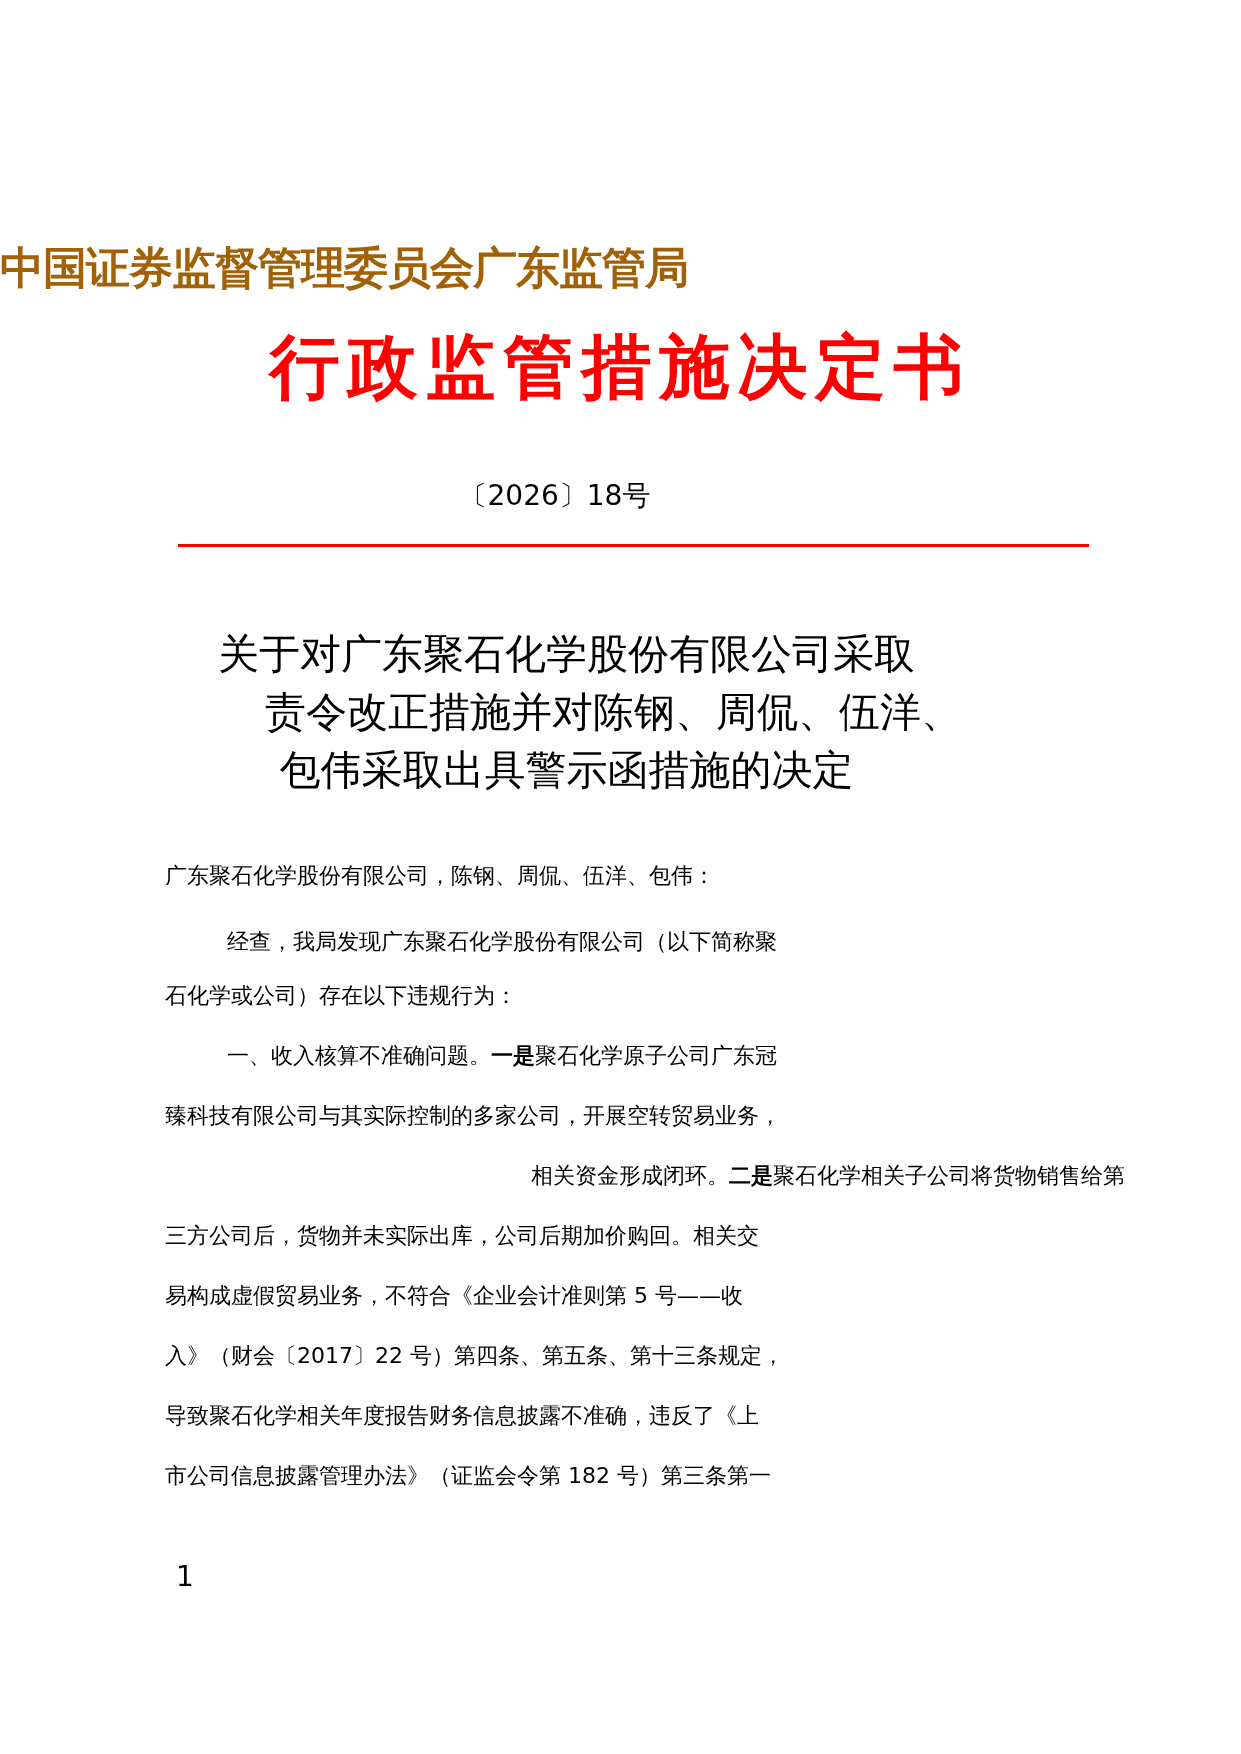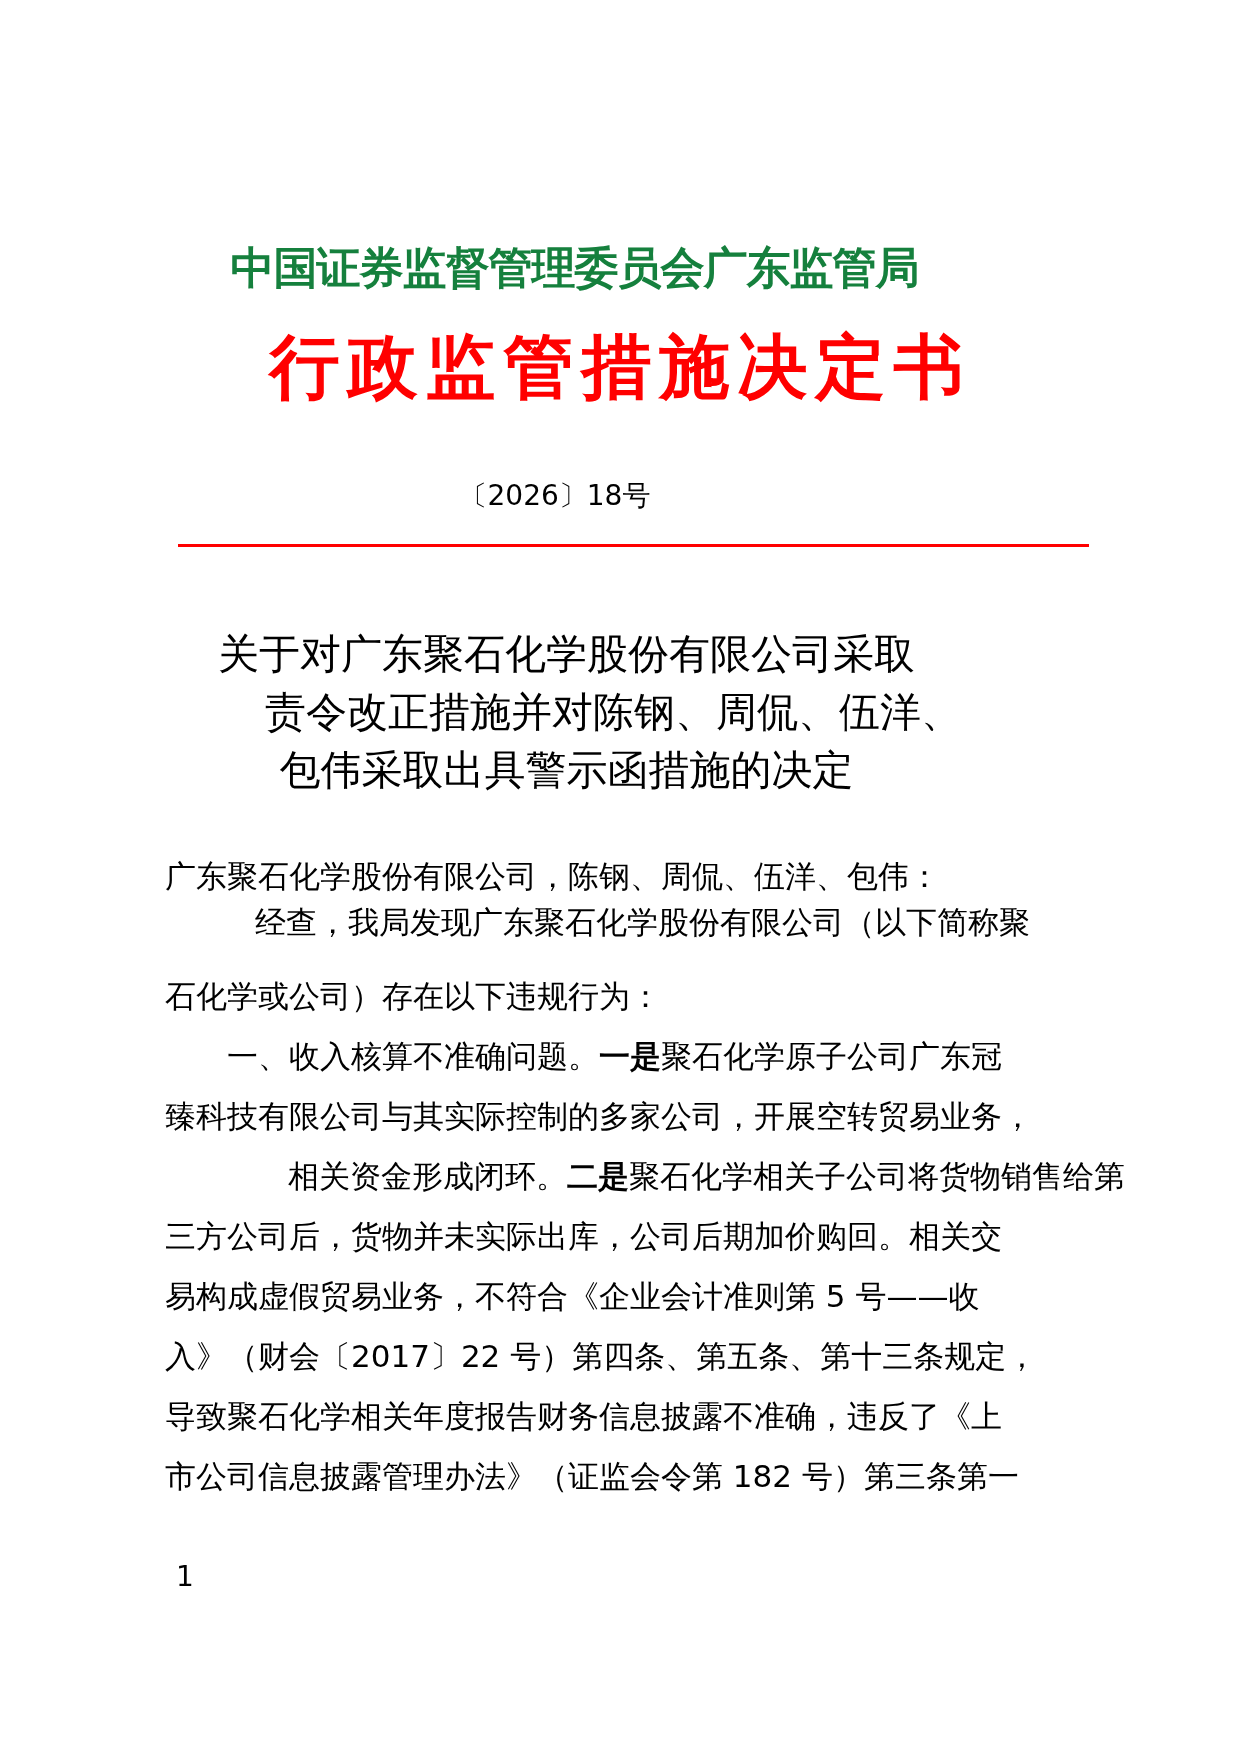--- a/index.html
+++ b/index.html
@@ -1,45 +1,45 @@
 <!DOCTYPE html>
 <html><head>
 <meta charset="utf-8">
 <style>
   html, body { margin: 0; padding: 0; background: #ffffff; }
   body { width: 1241px; height: 1754px; position: relative; overflow: hidden;
          font-family: "DejaVu Sans", "Liberation Sans", sans-serif; color: #000; }
   .abs { position: absolute; }
-  .agency { left: 0; width: 1149px; top: 238px; text-align: center;
-            font-size: 44px; font-weight: bold; color: #15803d; letter-spacing: -1px; line-height: 60px; }
+  .agency { left: 0; width: 1149px; top: 238px; 
+            font-size: 44px; font-weight: bold; color: #a16207; letter-spacing: -1px; line-height: 60px; }
   .doctype { left: 0; width: 1241px; top: 322px; text-align: center;
              font-size: 70px; font-weight: bold; color: #ff0000; letter-spacing: 8px; line-height: 90px; }
   .docno { left: 0; width: 1110px; top: 478px; text-align: center; font-size: 28px; line-height: 36px; }
   .redline { left: 178px; width: 911px; top: 544px; height: 3px; background: #ff0000; }
   .title { left: 0; width: 1133px; text-align: center; font-size: 41px; line-height: 58px; }
   .t1 { top: 625px; } .t2 { top: 683px; margin-left: 47px; } .t3 { top: 741px; }
-  .para { left: 165px; width: 960px; font-size: 31px; line-height: 60px; white-space: nowrap; }
+  .para { left: 165px; width: 960px; font-size: 22px; line-height: 60px; white-space: nowrap; }
   .b { font-weight: bold; }
   .pageno { left: 176px; top: 1560px; font-size: 28px; line-height: 34px; }
 </style>
 </head>
 <body>
 
 <div class="abs agency">中国证券监督管理委员会广东监管局</div>
 <div class="abs doctype">行政监管措施决定书</div>
 <div class="abs docno">〔2026〕18号</div>
 <div class="abs redline"></div>
 
 <div class="abs title t1">关于对广东聚石化学股份有限公司采取</div>
 <div class="abs title t2">责令改正措施并对陈钢、周侃、伍洋、</div>
 <div class="abs title t3">包伟采取出具警示函措施的决定</div>
 
 <div class="abs para" style="top:846px;">广东聚石化学股份有限公司，陈钢、周侃、伍洋、包伟：</div>
 
-<div class="abs para" style="top:892px; left:227px;margin-left:28px;">经查，我局发现广东聚石化学股份有限公司（以下简称聚</div>
+<div class="abs para" style="top:912px; left:227px;">经查，我局发现广东聚石化学股份有限公司（以下简称聚</div>
 <div class="abs para" style="top:966px;">石化学或公司）存在以下违规行为：</div>
 <div class="abs para" style="top:1026px; left:227px;"><span>一、收入核算不准确问题。</span><span class="b">一是</span><span>聚石化学原子公司广东冠</span></div>
 <div class="abs para" style="top:1086px;">臻科技有限公司与其实际控制的多家公司，开展空转贸易业务，</div>
 <div class="abs para" style="top:1146px;text-align:right;"><span>相关资金形成闭环。</span><span class="b">二是</span><span>聚石化学相关子公司将货物销售给第</span></div>
 <div class="abs para" style="top:1206px;">三方公司后，货物并未实际出库，公司后期加价购回。相关交</div>
 <div class="abs para" style="top:1266px;">易构成虚假贸易业务，不符合《企业会计准则第 5 号——收</div>
 <div class="abs para" style="top:1326px;">入》（财会〔2017〕22 号）第四条、第五条、第十三条规定，</div>
 <div class="abs para" style="top:1386px;">导致聚石化学相关年度报告财务信息披露不准确，违反了《上</div>
 <div class="abs para" style="top:1446px;">市公司信息披露管理办法》（证监会令第 182 号）第三条第一</div>
 

